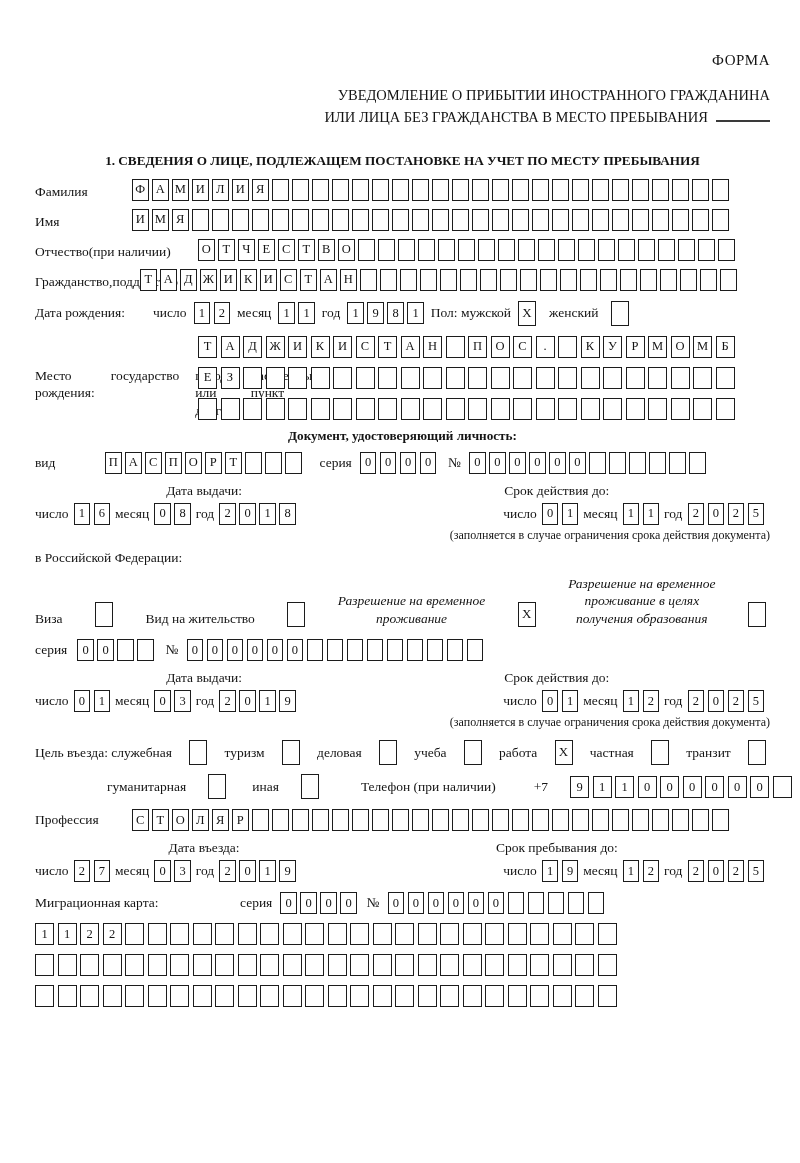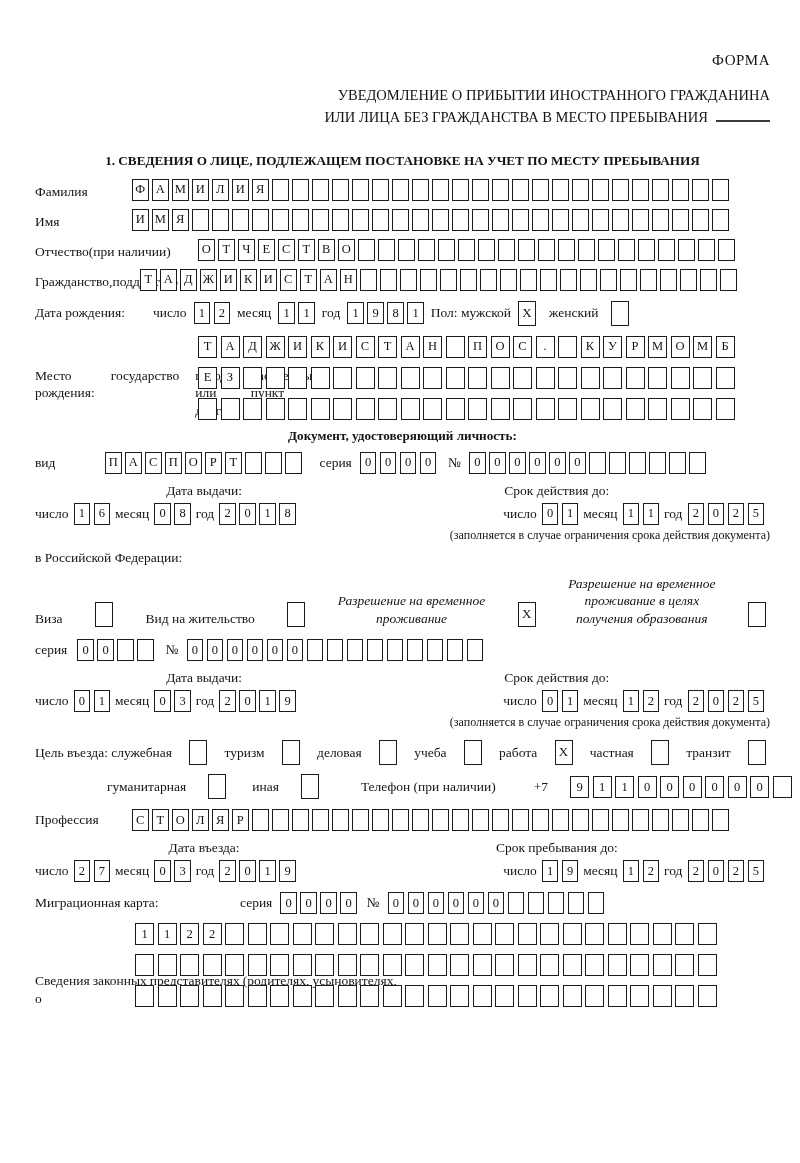--- a/index.html
+++ b/index.html
@@ -638,28 +638,20 @@
         <span class="cell">0</span>
         <span class="cell"></span>
         <span class="cell"></span>
         <span class="cell"></span>
         <span class="cell"></span>
         <span class="cell"></span>
       </div>
   </div>
 
   <div class="row" style="margin-top:9px">
-    <div class="stack" style="width:100px;gap:3px">
-      <span>Сведения о</span>
-      <span>законных</span>
-      <span>представителях</span>
-      <span>(родителях,</span>
-      <span>усыновителях,</span>
-
-    </div>
     <div class="vgap">
       <div class="cells wide">
           <span class="cell">1</span>
           <span class="cell">1</span>
           <span class="cell">2</span>
           <span class="cell">2</span>
           <span class="cell"></span>
           <span class="cell"></span>
           <span class="cell"></span>
           <span class="cell"></span>

